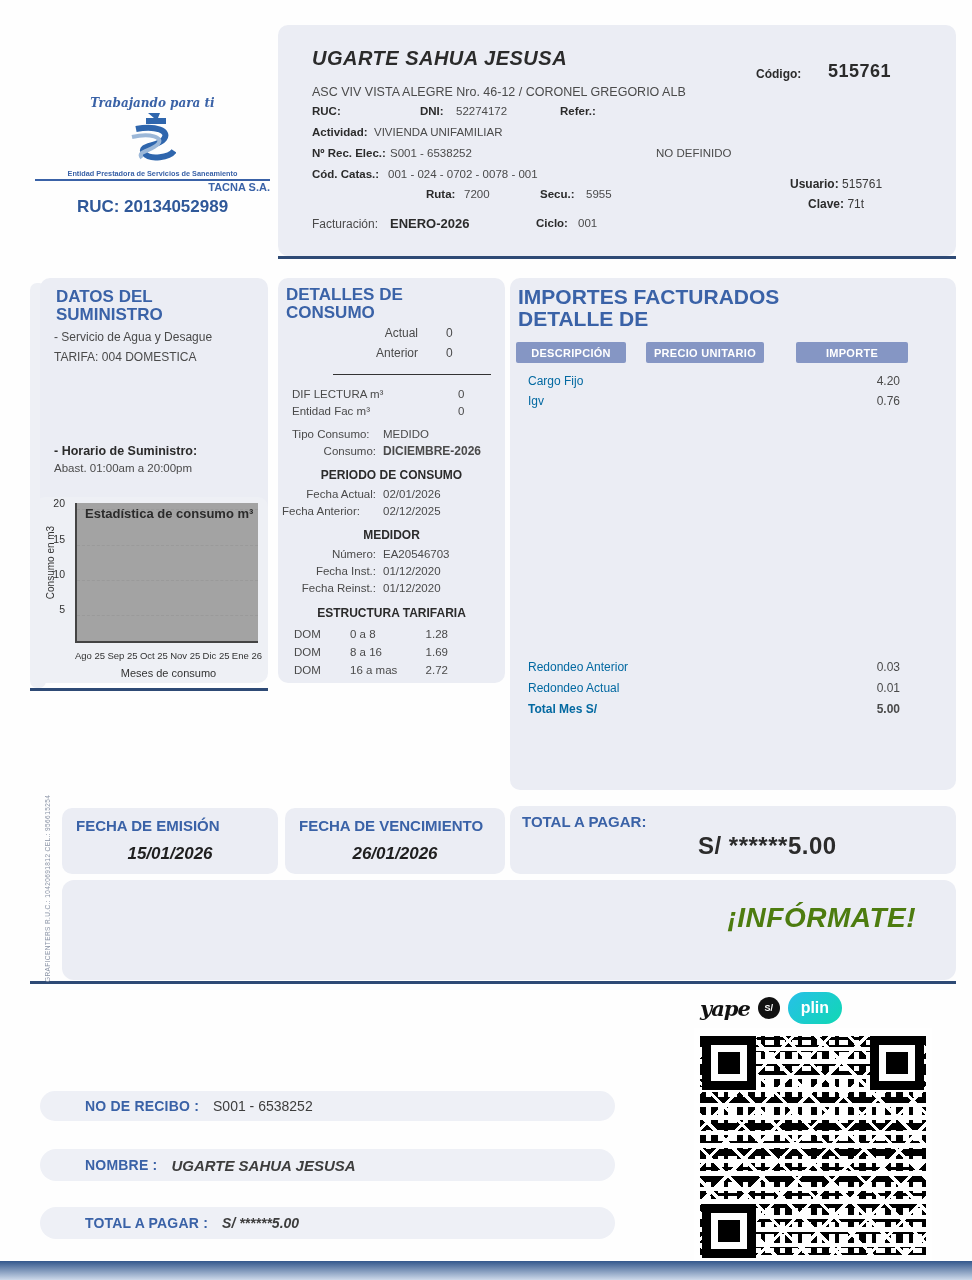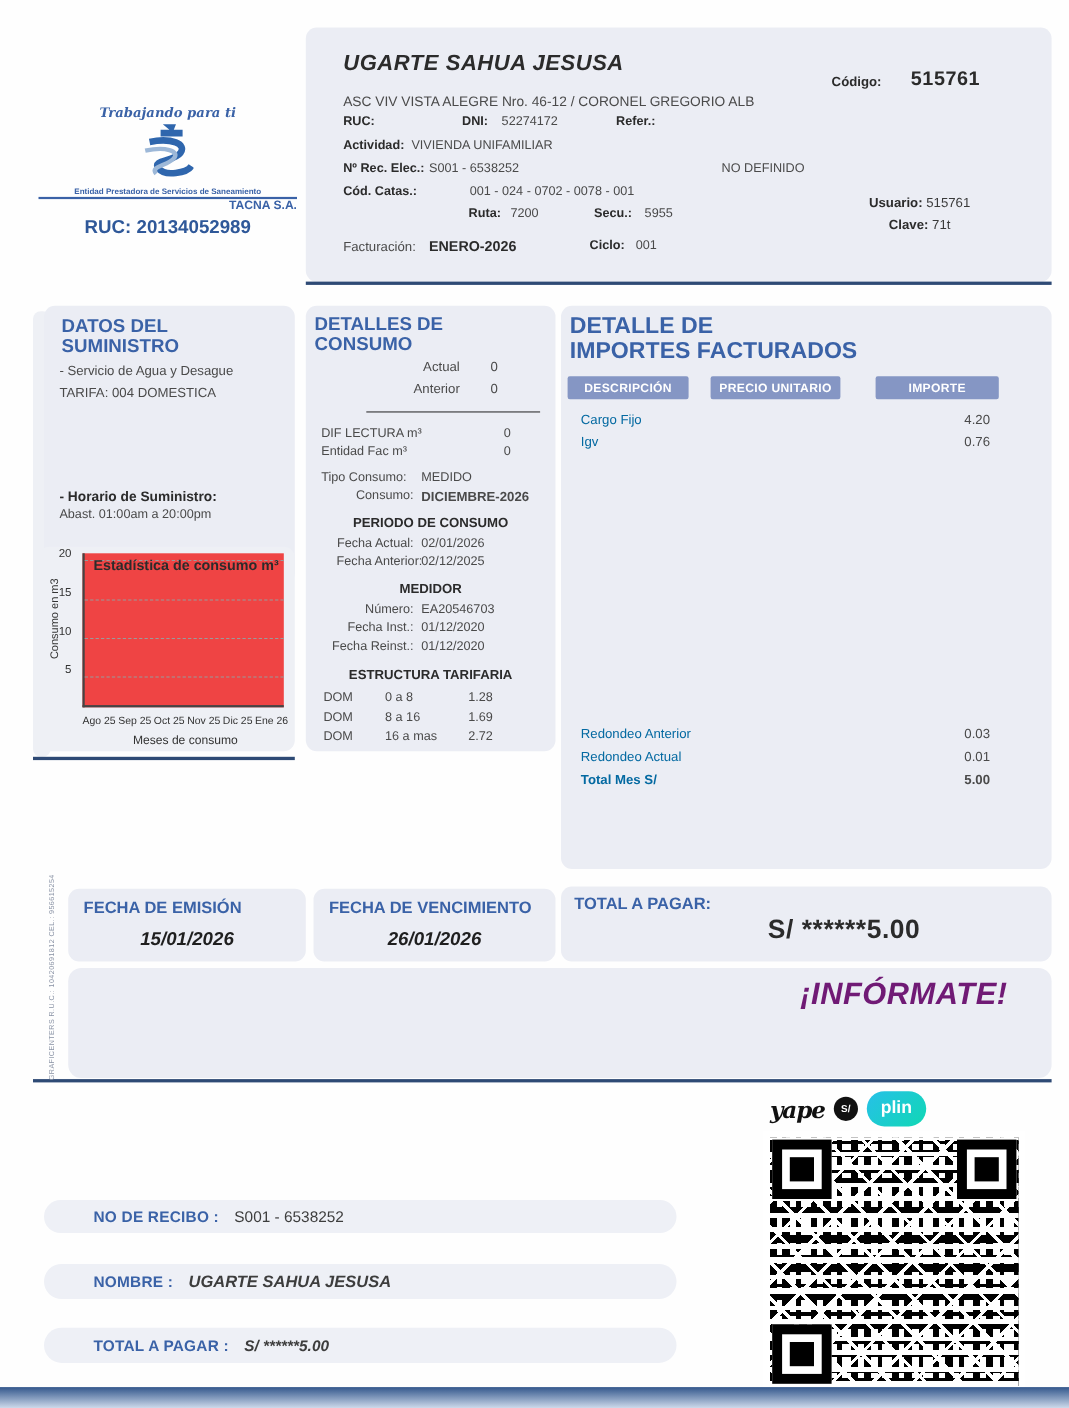--- a/index.html
+++ b/index.html
@@ -14,21 +14,21 @@
   .sec-title{font-weight:bold;color:#3a62a7;line-height:1.05;}
   
   .cust-name{font:italic bold 20px "Liberation Sans",sans-serif;color:#2b2b2b;letter-spacing:.5px;}
   
   .logo-tagline{font:italic 600 12px "DejaVu Serif",serif;color:#3a62a7;}
   .logo-eps{font-weight:800;font-size:54px;color:#2f66ad;letter-spacing:-2px;line-height:1;}
   .logo-sub{font-size:7.3px;color:#3a62a7;font-weight:bold;}
   .logo-co{font-size:11px;color:#3a62a7;font-weight:bold;text-align:right;}
   .logo-ruc{font-size:17px;color:#2f5899;font-weight:800;}
   
-  .chart-plot{position:absolute;left:40px;top:6px;right:10px;bottom:40px;background:#ef4444;
+  .chart-plot{position:absolute;left:40px;top:6px;right:10px;bottom:40px;background:#a3a3a3;
               border-left:2px solid #444;border-bottom:2px solid #444;}
   .gridline{position:absolute;left:0;right:0;border-top:1.5px dashed #9a9a9a;}
   .ytick{position:absolute;right:4px;width:30px;text-align:right;font-size:10.5px;color:#333;}
   .xlabels{position:absolute;left:40px;right:6px;bottom:22px;display:flex;justify-content:space-between;
            font-size:9.5px;color:#333;}
   .bar-rail{position:absolute;left:0;right:0;bottom:0;top:0;display:flex;align-items:flex-end;
             justify-content:space-around;}
   .bar{width:10%;background:#5b84c4;}
   
   .chip{position:absolute;height:21px;background:#8596c4;color:#fff;font-weight:bold;font-size:11px;
@@ -59,21 +59,21 @@
   
   .yape-txt{font:italic 800 21px "DejaVu Serif",serif;color:#111;letter-spacing:-1px;}
   .yape-bubble{width:22px;height:22px;border-radius:50%;background:#111;color:#fff;font-size:9px;
                font-weight:bold;display:flex;align-items:center;justify-content:center;}
   .plin-pill{width:54px;height:32px;border-radius:16px;background:linear-gradient(135deg,#27c0e8,#10d8b4);
              color:#fff;font-weight:bold;font-size:16px;display:flex;align-items:center;justify-content:center;}
   .side-text{position:absolute;left:44px;top:772px;height:210px;writing-mode:vertical-rl;
              transform:rotate(180deg);font-size:6.5px;color:#8a93a5;letter-spacing:.4px;}
   .bottom-grad{position:absolute;left:0;top:1261px;width:972px;height:19px;
                background:linear-gradient(to bottom,#33578c,#cdd9ea);}
-  .informate{position:absolute;right:40px;top:8px;font-weight:800;font-size:28px;color:#701a75;
+  .informate{position:absolute;right:40px;top:22px;font-weight:800;font-size:28px;color:#4d7c0f;
              font-style:italic;letter-spacing:.5px;}
 </style>
 </head>
 <body>
 
 <div class="page">
 
   <div class="abs" style="left:35px;top:93px;width:235px;">
     <div style="text-align:center;"><span class="logo-tagline">Trabajando para ti</span></div>
     <div style="display:flex;align-items:flex-start;justify-content:center;gap:2px;">
@@ -96,21 +96,21 @@
     <div class="abs lbl" style="left:34px;top:80px;">RUC:</div>
     <div class="abs lbl" style="left:142px;top:80px;">DNI:</div>
     <div class="abs val" style="left:178px;top:80px;">52274172</div>
     <div class="abs lbl" style="left:282px;top:80px;">Refer.:</div>
     <div class="abs lbl" style="left:34px;top:101px;">Actividad:</div>
     <div class="abs val" style="left:96px;top:101px;">VIVIENDA UNIFAMILIAR</div>
     <div class="abs lbl" style="left:34px;top:122px;">Nº Rec. Elec.:</div>
     <div class="abs val" style="left:112px;top:122px;">S001 - 6538252</div>
     <div class="abs val" style="left:378px;top:122px;">NO DEFINIDO</div>
     <div class="abs lbl" style="left:34px;top:143px;">Cód. Catas.:</div>
-    <div class="abs val" style="left:110px;top:143px;margin-left:39px;">001 - 024 - 0702 - 0078 - 001</div>
+    <div class="abs val" style="left:110px;top:143px;">001 - 024 - 0702 - 0078 - 001</div>
     <div class="abs lbl" style="left:148px;top:163px;">Ruta:</div>
     <div class="abs val" style="left:186px;top:163px;">7200</div>
     <div class="abs lbl" style="left:262px;top:163px;">Secu.:</div>
     <div class="abs val" style="left:308px;top:163px;">5955</div>
     <div class="abs" style="left:512px;top:152px;font-size:12px;">
       <span class="b">Usuario:</span>
       <span>515761</span>
     </div>
     <div class="abs" style="left:530px;top:172px;font-size:12px;">
       <span class="b">Clave:</span>
@@ -183,21 +183,21 @@
     <div class="crow" style="left:180px;top:110px;">0</div>
     <div class="crow" style="left:14px;top:127px;">Entidad Fac m³</div>
     <div class="crow" style="left:180px;top:127px;">0</div>
     <div class="crow" style="left:14px;top:150px;">Tipo Consumo:</div>
     <div class="crow" style="left:105px;top:150px;">MEDIDO</div>
     <div class="crow" style="left:14px;top:167px;width:84px;text-align:right;">Consumo:</div>
     <div class="crow b" style="left:105px;top:166px;font-size:12px;">DICIEMBRE-2026</div>
     <div class="ctr" style="top:190px;">PERIODO DE CONSUMO</div>
     <div class="crow" style="left:14px;top:210px;width:84px;text-align:right;">Fecha Actual:</div>
     <div class="crow" style="left:105px;top:210px;">02/01/2026</div>
-    <div class="crow" style="left:20px;top:227px;width:94px;text-align:center;">Fecha Anterior:</div>
+    <div class="crow" style="left:4px;top:227px;width:94px;text-align:left;">Fecha Anterior:</div>
     <div class="crow" style="left:105px;top:227px;">02/12/2025</div>
     <div class="ctr" style="top:250px;">MEDIDOR</div>
     <div class="crow" style="left:14px;top:270px;width:84px;text-align:right;">Número:</div>
     <div class="crow" style="left:105px;top:270px;">EA20546703</div>
     <div class="crow" style="left:14px;top:287px;width:84px;text-align:right;">Fecha Inst.:</div>
     <div class="crow" style="left:105px;top:287px;">01/12/2020</div>
     <div class="crow" style="left:4px;top:304px;width:94px;text-align:right;">Fecha Reinst.:</div>
     <div class="crow" style="left:105px;top:304px;">01/12/2020</div>
     <div class="ctr" style="top:328px;">ESTRUCTURA TARIFARIA</div>
     <div class="crow" style="left:16px;top:350px;">DOM</div>
@@ -206,22 +206,22 @@
     <div class="crow" style="left:16px;top:368px;">DOM</div>
     <div class="crow" style="left:72px;top:368px;">8 a 16</div>
     <div class="crow" style="left:130px;top:368px;width:40px;text-align:right;">1.69</div>
     <div class="crow" style="left:16px;top:386px;">DOM</div>
     <div class="crow" style="left:72px;top:386px;">16 a mas</div>
     <div class="crow" style="left:130px;top:386px;width:40px;text-align:right;">2.72</div>
   </div>
 
   <div class="panel" style="left:510px;top:278px;width:446px;height:512px;">
     <div class="abs sec-title" style="left:8px;top:8px;font-size:21px;">
+      <div>IMPORTES FACTURADOS</div>
       <div>DETALLE DE</div>
-      <div>IMPORTES FACTURADOS</div>
     </div>
     <div class="chip" style="left:6px;top:64px;width:110px;">DESCRIPCIÓN</div>
     <div class="chip" style="left:136px;top:64px;width:118px;">PRECIO UNITARIO</div>
     <div class="chip" style="left:286px;top:64px;width:112px;">IMPORTE</div>
     <div class="irow-desc" style="left:18px;top:96px;">Cargo Fijo</div>
     <div class="irow-amt" style="left:298px;top:96px;">4.20</div>
     <div class="irow-desc" style="left:18px;top:116px;">Igv</div>
     <div class="irow-amt" style="left:298px;top:116px;">0.76</div>
     <div class="irow-desc" style="left:18px;top:382px;">Redondeo Anterior</div>
     <div class="irow-amt" style="left:298px;top:382px;">0.03</div>

